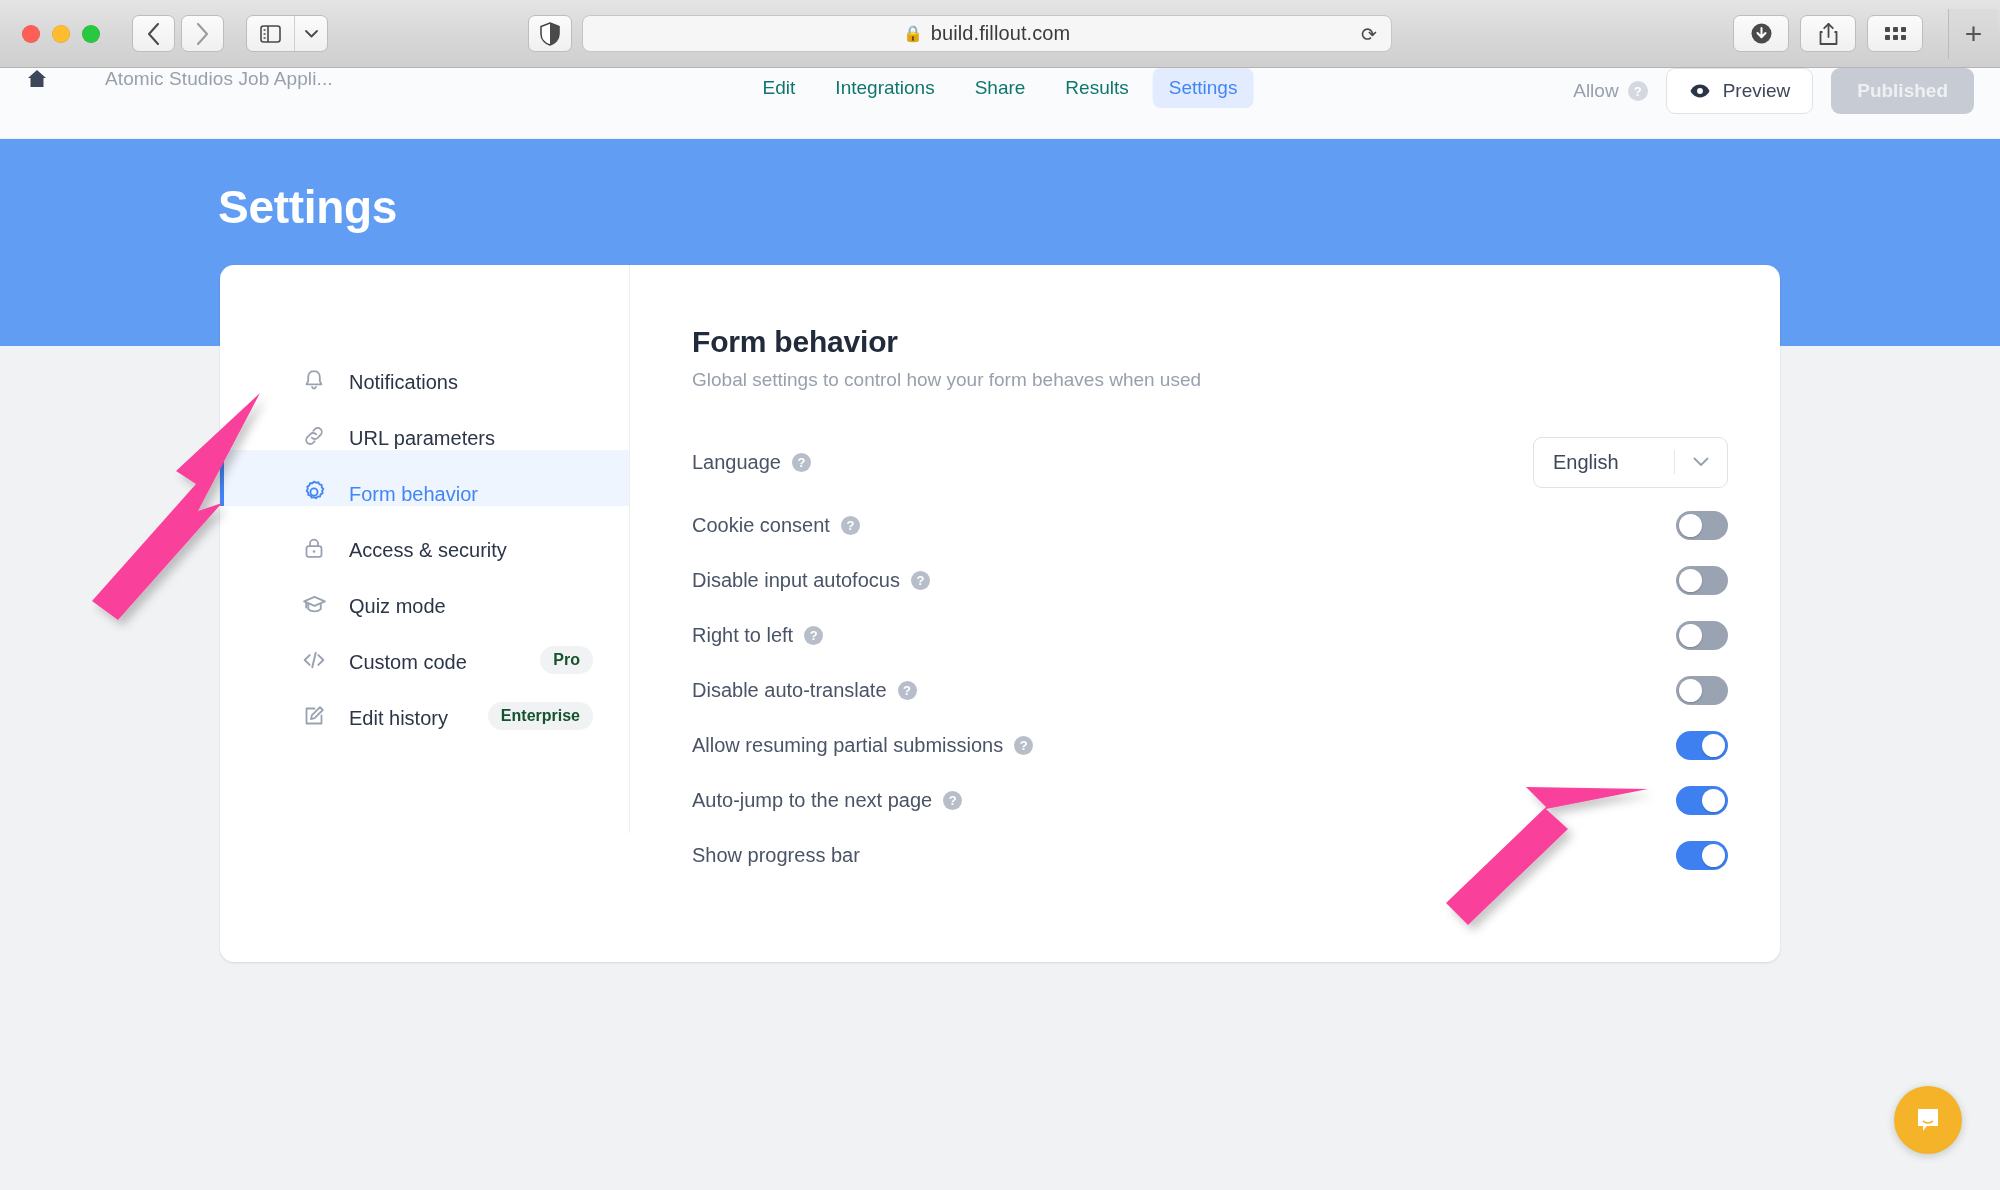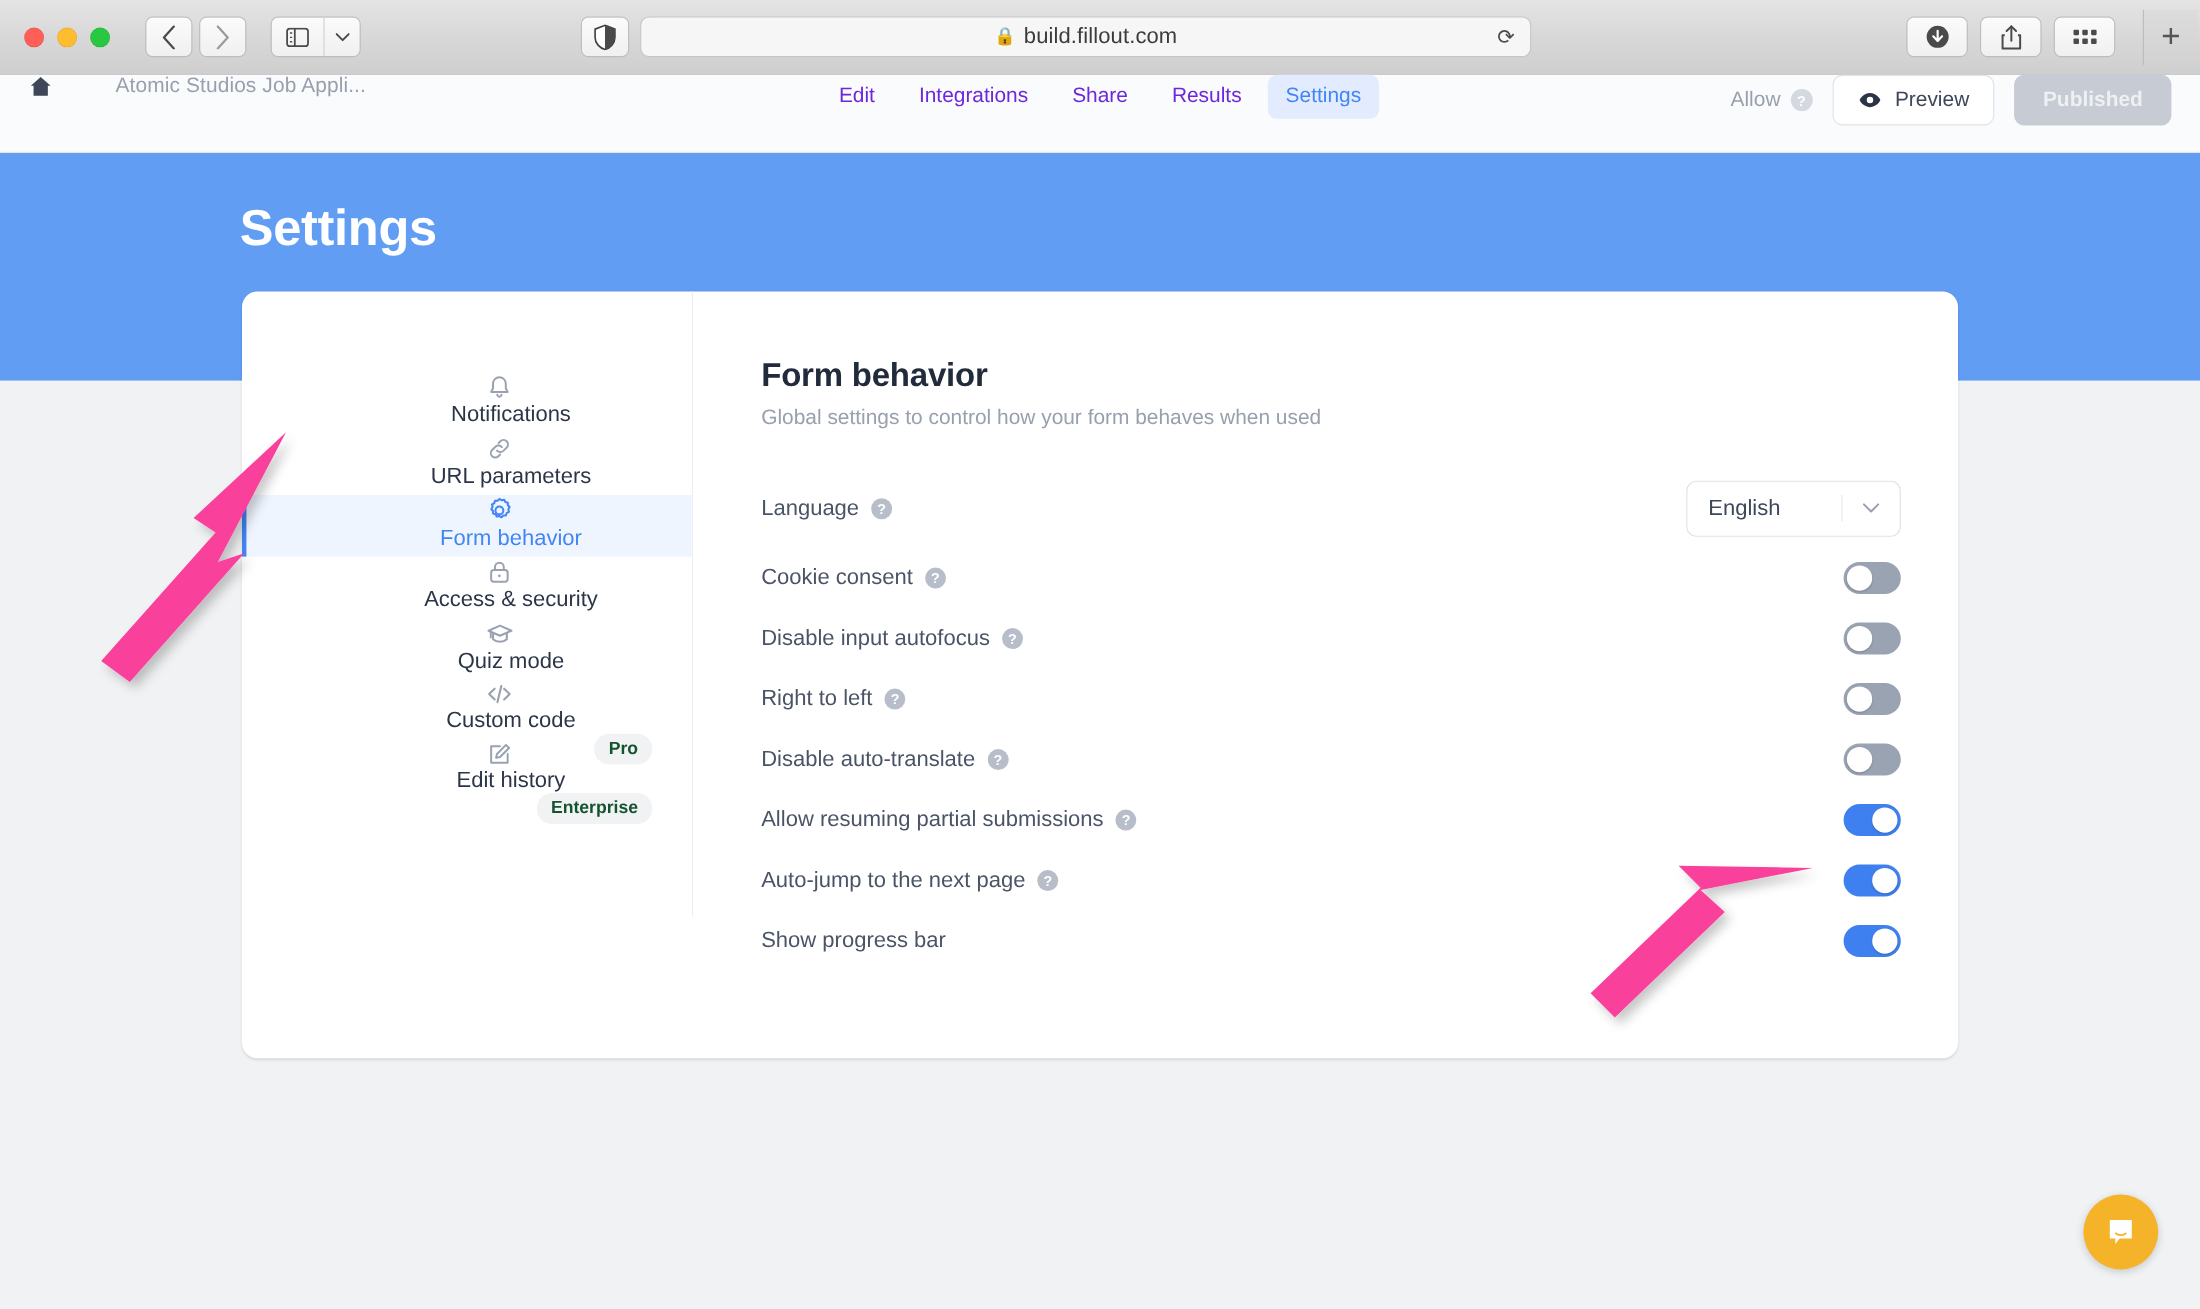--- a/index.html
+++ b/index.html
@@ -94,21 +94,21 @@
   .form-title {
     margin-left: 57px;
     font-size: 19px; color: #98a0ae; letter-spacing: .1px;
   }
   .nav-tabs {
     position: absolute; left: 50%; transform: translateX(-50%);
     display: flex; align-items: center; gap: 8px;
   }
   .nav-tab {
     padding: 9px 16px; border-radius: 8px;
-    font-size: 19px; color: #6d28d9; font-weight: 500;
+    font-size: 19px; color: #0f766e; font-weight: 500;
     white-space: nowrap;
   }
   .nav-tab.active { background: #e3ecff; color: #4285f4; }
   .header-right {
     margin-left: auto; display: flex; align-items: center; gap: 18px; margin-right: 26px;
   }
   .help-link { display: flex; align-items: center; gap: 9px; font-size: 19px; color: #98a0ae; }
   .q-badge {
     width: 20px; height: 20px; border-radius: 50%;
     background: #d4d8e0; color: #fff;
@@ -152,24 +152,24 @@
     background: #fff; border-radius: 14px;
     box-shadow: 0 1px 3px rgba(16,24,40,.07), 0 1px 2px rgba(16,24,40,.05);
     display: flex;
   }
   .settings-nav {
     width: 410px; padding-top: 73px;
     border-right: 1px solid #eceef0;
     height: 568px;
   }
   .nav-item {
-    display: flex; align-items: center;
+    display: flex; align-items: flex-end;
     height: 56px; padding-left: 80px;
     position: relative;
-    color: #2c3547; font-size: 20px; font-weight: 500; flex-direction: column;
+    color: #2c3547; font-size: 20px; font-weight: 500;
   }
   .nav-item .ni-icon {
     width: 28px; height: 28px; margin-right: 21px;
     display: flex; align-items: center; justify-content: center;
     color: #9aa2b1;
   }
   .nav-item.active { background: #eff5ff; color: #4285f4; }
   .nav-item.active .ni-icon { color: #4285f4; }
   .nav-item.active::before {
     content: ""; position: absolute; left: 0; top: 0;

